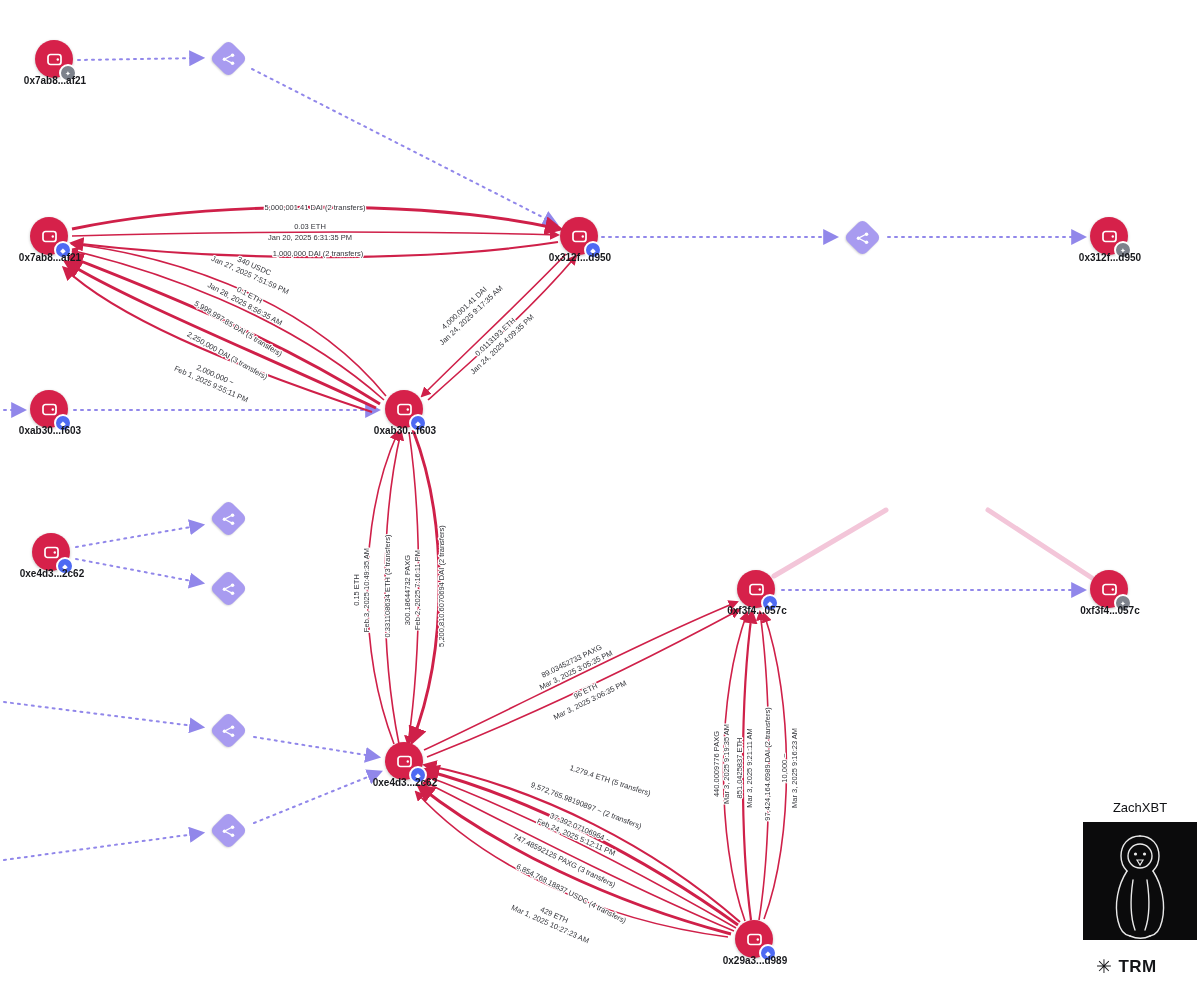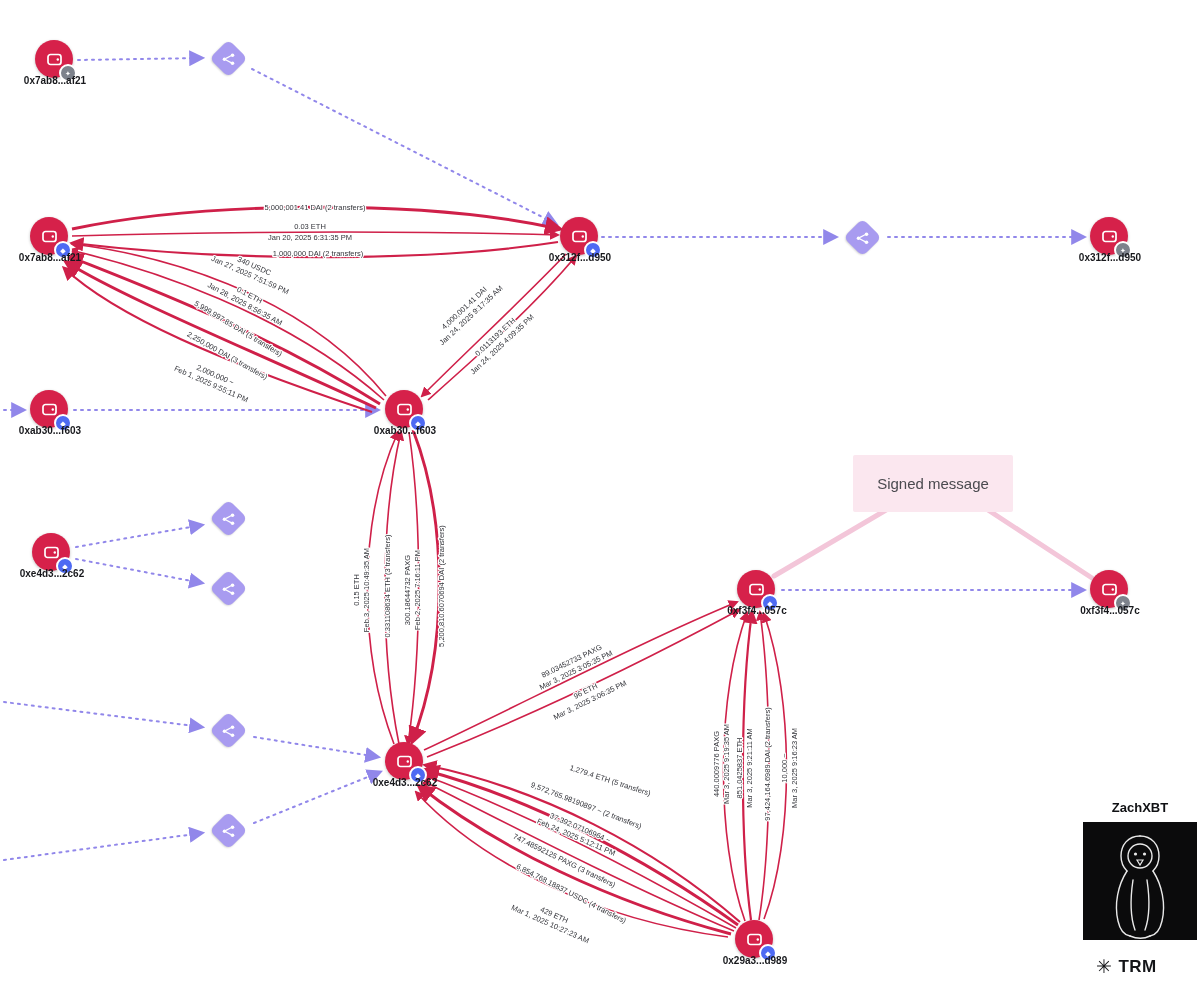--- a/index.html
+++ b/index.html
@@ -23,21 +23,21 @@
   .node-label{position:absolute;top:35px;left:50%;transform:translateX(-50%);white-space:nowrap;
               font-size:10px;font-weight:bold;color:#17181c;}
   .diamond{position:absolute;width:27px;height:27px;margin-left:-13.5px;margin-top:-13.5px;
            background:#a89bf0;border-radius:6px;transform:rotate(45deg);
            display:flex;align-items:center;justify-content:center;box-shadow:0 1px 2px rgba(0,0,0,.18);}
   .diamond .dicon{transform:rotate(-45deg);display:flex;}
   .annotation-box{position:absolute;left:853px;top:455px;width:160px;height:57px;background:#fbe7ef;
                   border-radius:2px;display:flex;align-items:center;justify-content:center;
                   font-size:15px;color:#4a4a4f;}
   .attribution{position:absolute;left:1083px;top:800px;width:114px;text-align:center;
-               font-size:13px;font-weight:bold;color:#101114;}
+               font-size:13px;font-weight:normal;color:#101114;}
   .logo-box{position:absolute;left:1083px;top:822px;width:114px;height:118px;background:#0b0b0c;}
   .trm{position:absolute;left:1096px;top:955px;display:flex;align-items:center;gap:6px;
        font-size:17px;font-weight:bold;color:#141518;letter-spacing:.5px;}
   .trm .mark{font-size:19px;font-weight:normal;}
 </style>
 </head>
 <body>
 
 <div class="canvas">
 
@@ -313,23 +313,20 @@
     <span class="dicon">
         <svg width="14" height="14" viewBox="0 0 14 14">
           <circle cx="3" cy="7" r="1.8" fill="#fff"></circle>
           <circle cx="11" cy="3" r="1.8" fill="#fff"></circle>
           <circle cx="11" cy="11" r="1.8" fill="#fff"></circle>
           <path d="M4.5 6.2 L9.5 3.6 M4.5 7.8 L9.5 10.4" stroke="#fff" stroke-width="1.2"></path>
         </svg>
       </span>
   </div>
 
-  <div class="annotation-box">
-    <span>Signed message</span>
-  </div>
 
   <div class="attribution">ZachXBT</div>
 
   <div class="logo-box">
     <svg width="114" height="118" viewBox="0 0 114 118">
       <g fill="none" stroke="#e9e9e9" stroke-width="1.4" stroke-linecap="round">
         <path d="M57 14 C45 14 38 23 38 34 C38 41 41 46 44 49"></path>
         <path d="M57 14 C69 14 76 23 76 34 C76 41 73 46 70 49"></path>
         <circle cx="57" cy="34" r="12"></circle>
         <path d="M44 49 C35 63 31 82 35 99 C37 108 41 113 47 114"></path>

